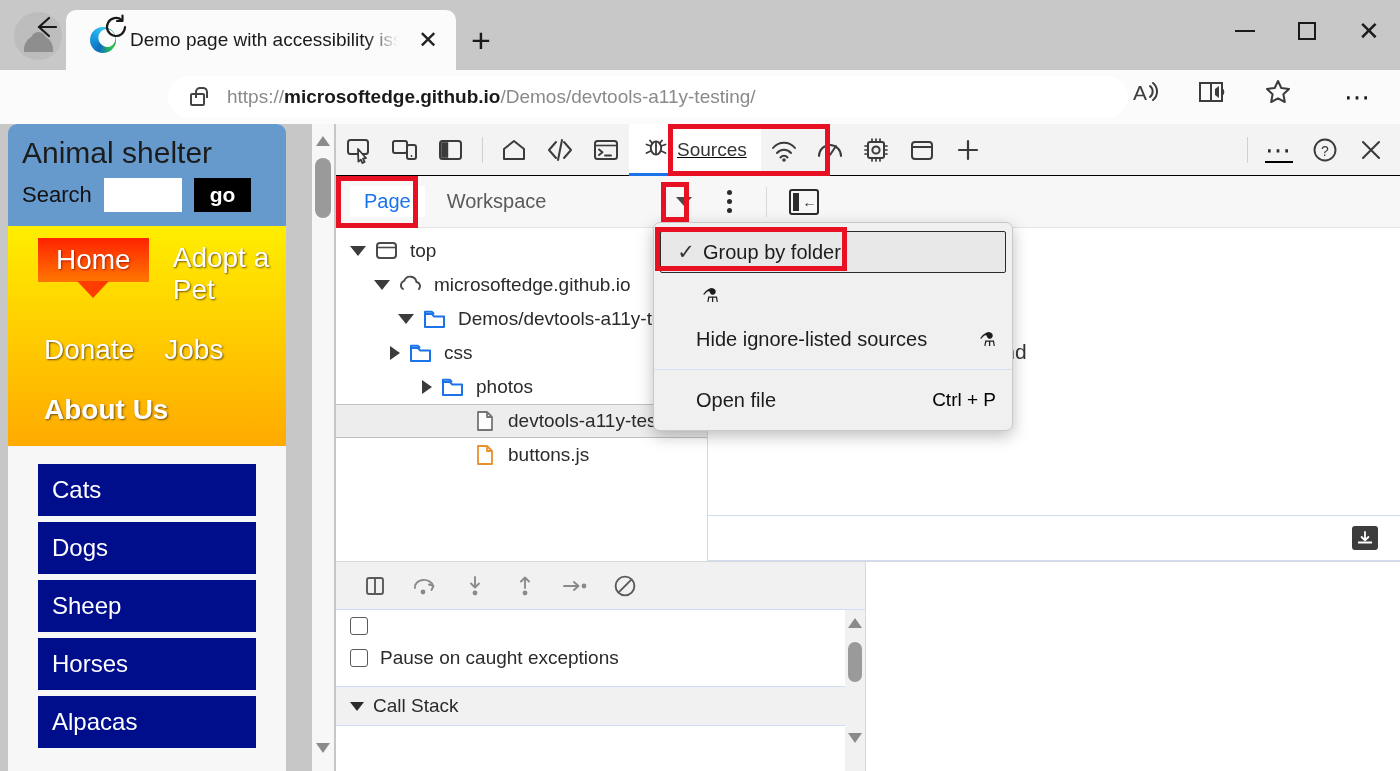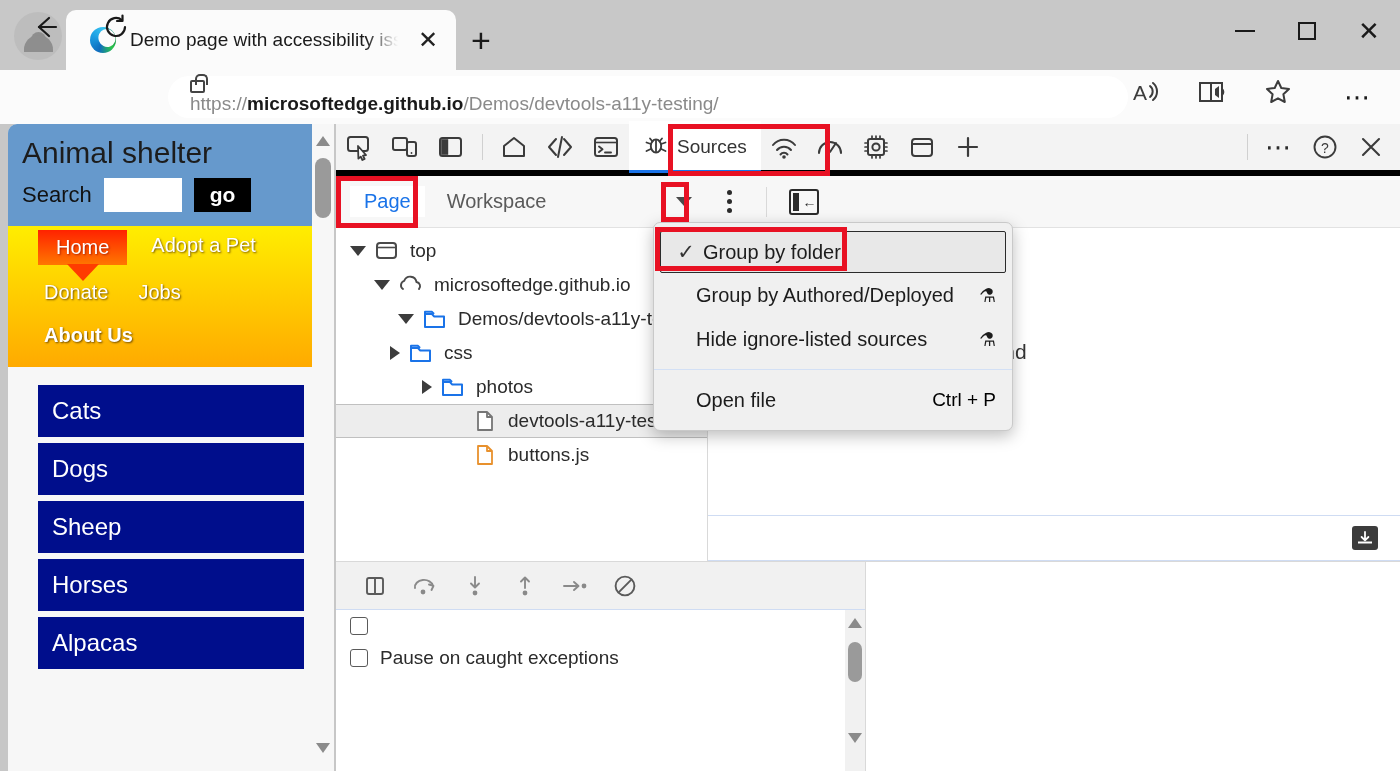--- a/index.html
+++ b/index.html
@@ -66,37 +66,37 @@
     position: absolute; left: 0; top: 70px; width: 1400px; height: 54px;
     background: #fbfbfb;
   }
   .nav-btn {
     position: absolute; top: 7px; width: 40px; height: 40px;
     display: flex; align-items: center; justify-content: center;
     color: #1a1a1a;
   }
   .omnibox {
     position: absolute; left: 168px; top: 76px; width: 960px; height: 42px;
-    background: #ffffff; border-radius: 21px; display: flex;  flex-direction: column;
+    background: #ffffff; border-radius: 21px; display: flex; align-items: center;
   }
   .lock {
     margin-left: 22px; width: 15px; height: 13px; border: 2px solid #444;
     border-radius: 2px; position: relative; margin-top: 4px;
   }
   .lock::before {
     content:""; position: absolute; left: 3px; top: -8px; width: 9px; height: 9px;
     border: 2px solid #444; border-bottom: none; border-radius: 5px 5px 0 0;
   }
   .url { margin-left: 22px; font-size: 19px; color: #8a8a8a; white-space: nowrap; }
   .url b { color: #1a1a1a; font-weight: 700; }
   .nav-right { position: absolute; top: 76px; display: flex; align-items: center; }
 
   
   .viewport {
-    position: absolute; left: 8px; top: 124px; width: 326px; height: 647px;
+    position: absolute; left: 8px; top: 124px; width: 278px; height: 647px;
     background: #f7f7f7; border-radius: 9px 9px 0 0; overflow: hidden;
   }
   .shelter-header {
     background: #6699cc; padding: 10px 14px 14px 14px;
   }
   .shelter-title { font-size: 30px; color: #1c1c1c; font-weight: 400; line-height: 1.25; }
   .shelter-searchrow { display: flex; align-items: center; margin-top: 6px; gap: 12px; }
   .shelter-searchlabel { font-size: 22px; color: #111; }
   .shelter-input {
     width: 78px; height: 34px; background: #fff; border: none; outline: none;
@@ -104,23 +104,24 @@
   .shelter-go {
     background: #000000; color: #fff; font-size: 21px; font-weight: 700;
     padding: 5px 16px; border: none;
   }
   .shelter-nav {
     background: linear-gradient(#ffee00, #ffaa00);
     padding: 4px 0 16px 0; position: relative;
   }
   .navrow { display: flex; align-items: flex-start; padding-left: 30px; gap: 18px; }
   .navitem {
-    font-size: 20px; color: #ffffff; font-weight: 400;
+    font-size: 28px; color: #ffffff; font-weight: 400;
     text-shadow: 1px 1px 2px rgba(90,60,0,.85);
     padding: 4px 6px;
+    margin-top: 8px;
   }
   .navitem.home {
     background: linear-gradient(#ff2200, #ff7700);
     color: #fff; padding: 6px 18px; position: relative; text-shadow: 1px 1px 2px rgba(120,0,0,.6);
   }
   .navitem.home::after {
     content:""; position: absolute; left: 50%; bottom: -16px; margin-left: -16px;
     border-left: 16px solid transparent; border-right: 16px solid transparent;
     border-top: 17px solid #ff3c00;
   }
@@ -150,21 +151,21 @@
     position: absolute; left: 0; top: 124px; width: 10px; height: 647px; background: #c7c7c7;
   }
 
   
   .devtools {
     position: absolute; left: 336px; top: 124px; width: 1064px; height: 647px;
     background: #ffffff; display: flex; flex-direction: column;
   }
   .dt-tabbar {
     height: 52px; background: #f3f3f3; display: flex; align-items: center;
-    border-bottom: 6px solid #000000; position: relative;
+    border-bottom: 1px solid #000000; position: relative; text-decoration: underline;
   }
   .dt-icon {
     width: 46px; height: 40px; display: flex; align-items: center; justify-content: center;
     color: #3b3b3b; flex: 0 0 auto;
   }
   .dt-sep { width: 1px; height: 26px; background: #d0d0d0; margin: 0 8px; flex: 0 0 auto; }
   .dt-panel-tab {
     display: flex; align-items: center; gap: 8px; height: 52px; padding: 0 14px;
     font-size: 19px; color: #333; flex: 0 0 auto;
   }
@@ -659,39 +660,42 @@
         </div>
 
         <div class="dbg-sections">
           <div class="cbrow">
             <span class="cbox"></span>
           </div>
           <div class="cbrow">
             <span class="cbox"></span>
             <span>Pause on caught exceptions</span>
           </div>
+          <div class="sec-head" style="margin-top:12px;border-top:1px solid #cfdcf3;">
+            <span class="sec-tri"></span>
+            <span>Call Stack</span>
+          </div>
 
           <div class="dbg-scroll">
             <div class="ds-up"></div>
             <div class="ds-thumb"></div>
             <div class="ds-down"></div>
           </div>
         </div>
       </div>
 
     </div>
 
     <div class="ctxmenu">
       <div class="ctx-item hl">
         <span class="ctx-check">✓</span>
         <span class="ctx-label">Group by folder</span>
       </div>
       <div class="ctx-item">
         <span class="ctx-check"></span>
-        <span class="ctx-label">Group by Authored/Deployed</span>
         <span class="ctx-flask">⚗</span>
       </div>
       <div class="ctx-item">
         <span class="ctx-check"></span>
         <span class="ctx-label">Hide ignore-listed sources</span>
         <span class="ctx-flask">⚗</span>
       </div>
       <div class="ctx-divider"></div>
       <div class="ctx-item">
         <span class="ctx-check"></span>

